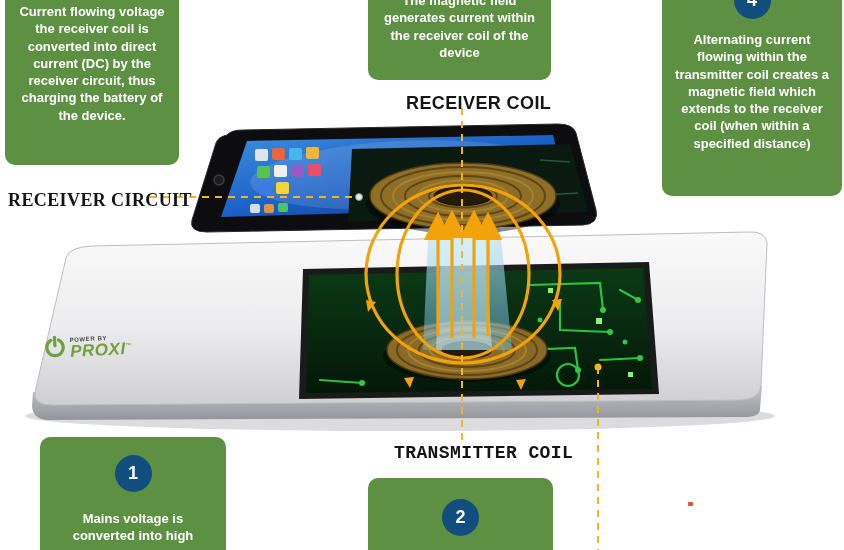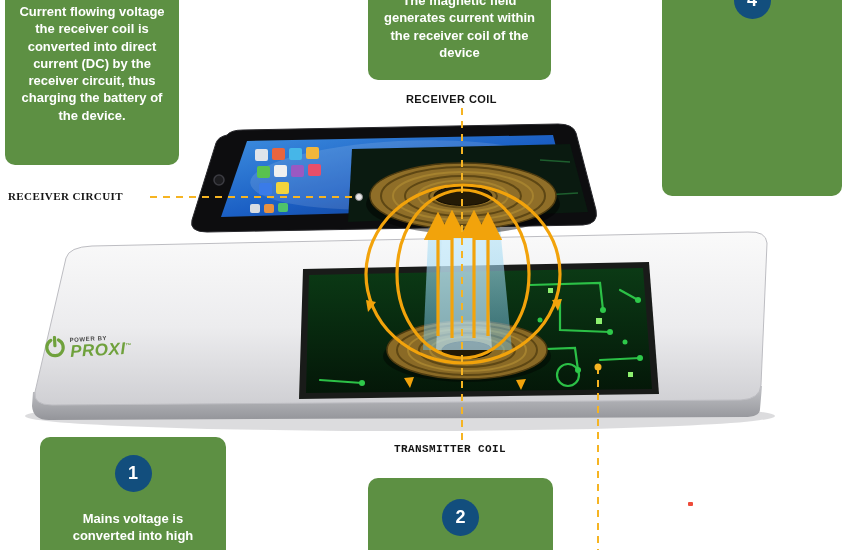--- a/index.html
+++ b/index.html
@@ -21,21 +21,21 @@
   .step-text { margin-top:12px; }
 
   .c-receiver-circuit { left:5px;  top:-47px; width:174px; height:212px; padding-top:50px; }
   .c-receiver-coil    { left:368px; top:-22px; width:183px; height:102px; padding-top:14px; }
   .c-step4            { left:662px; top:-30px; width:180px; height:226px; padding-top:12px; }
   .c-step1            { left:40px;  top:437px; width:186px; height:160px; padding-top:18px; }
   .c-step2            { left:368px; top:478px; width:185px; height:120px; padding-top:21px; }
   .c-step1 .step-text { margin-top:18px; }
 
   .diagram-label {
-    position:absolute; font-size:11px; font-weight:bold; color:#151515;
+    position:absolute; font-size:18px; font-weight:bold; color:#151515;
     letter-spacing:.4px; white-space:nowrap;
   }
   .l-receiver-coil    { left:406px; top:93px; }
   .l-receiver-circuit { left:8px;   top:190px;font-family:Liberation Serif, serif; }
   .l-transmitter-coil { left:394px; top:443px;font-family:Liberation Mono, monospace; }
 
   .brand {
     position:absolute; left:44px; top:334px; display:flex; align-items:flex-start;
     gap:4px; transform:rotate(-3deg);
   }
@@ -210,20 +210,21 @@
   <div class="callout c-receiver-circuit">
     <p>Current flowing voltage the receiver coil is converted into direct current (DC) by the receiver circuit, thus charging the battery of the device.</p>
   </div>
 
   <div class="callout c-receiver-coil">
     <p>The magnetic field generates current within the receiver coil of the device</p>
   </div>
 
   <div class="callout c-step4">
     <div class="step-circle">4</div>
+    <p class="step-text">Alternating current flowing within the transmitter coil creates a magnetic field which extends to the receiver coil (when within a specified distance)</p>
   </div>
 
   <div class="callout c-step1">
     <div class="step-circle">1</div>
     <p class="step-text">Mains voltage is converted into high</p>
   </div>
 
   <div class="callout c-step2">
     <div class="step-circle">2</div>
   </div>

